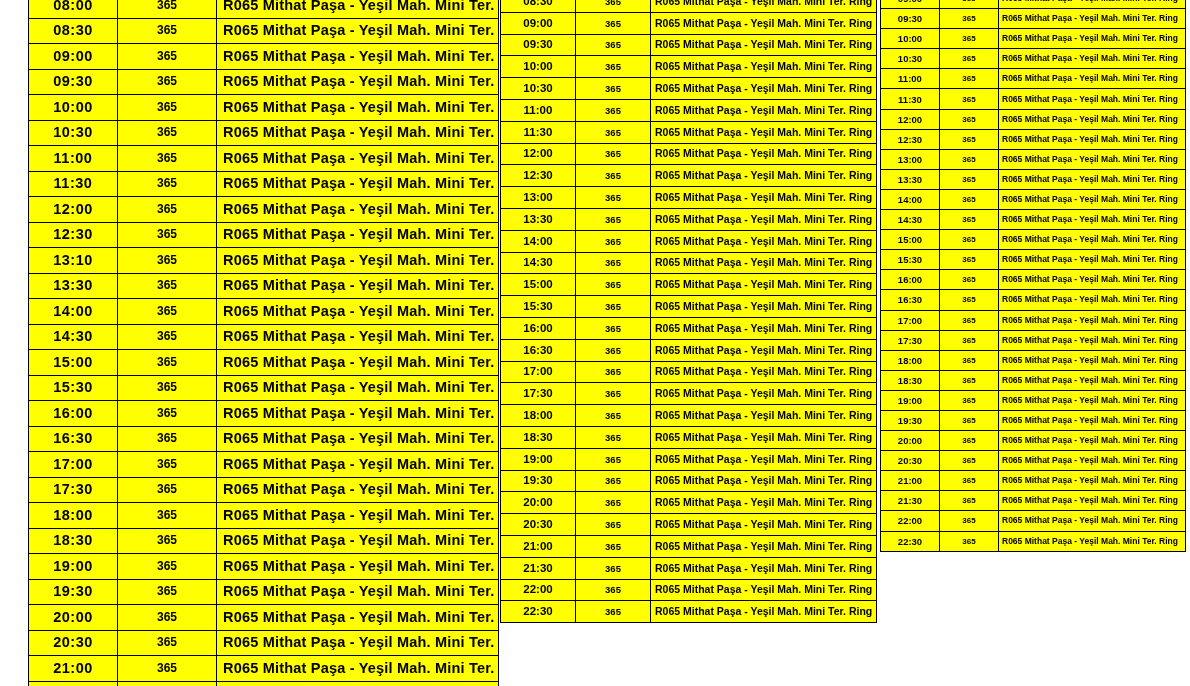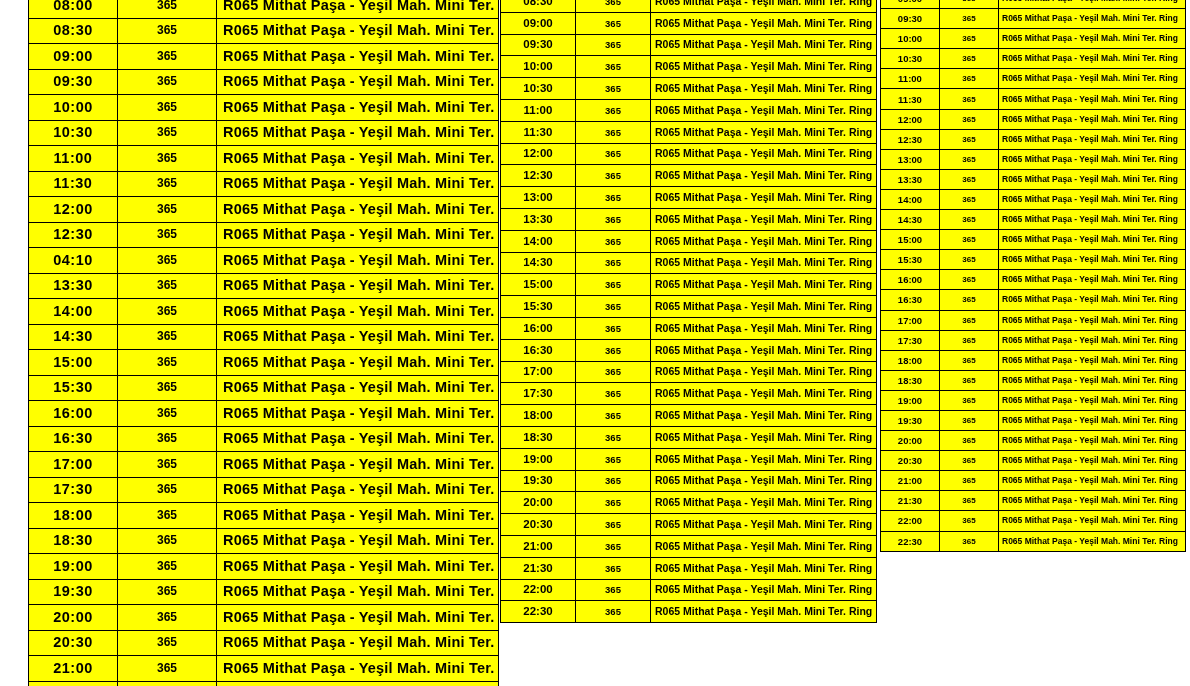--- a/index.html
+++ b/index.html
@@ -157,21 +157,21 @@
         <td class="c-time">12:00</td>
         <td class="c-code">365</td>
         <td class="c-route">R065 Mithat Paşa - Yeşil Mah.  Mini Ter. Ring</td>
       </tr>
       <tr>
         <td class="c-time">12:30</td>
         <td class="c-code">365</td>
         <td class="c-route">R065 Mithat Paşa - Yeşil Mah.  Mini Ter. Ring</td>
       </tr>
       <tr>
-        <td class="c-time">04:10</td>
+        <td class="c-time">13:10</td>
         <td class="c-code">365</td>
         <td class="c-route">R065 Mithat Paşa - Yeşil Mah.  Mini Ter. Ring</td>
       </tr>
       <tr>
         <td class="c-time">13:30</td>
         <td class="c-code">365</td>
         <td class="c-route">R065 Mithat Paşa - Yeşil Mah.  Mini Ter. Ring</td>
       </tr>
       <tr>
         <td class="c-time">14:00</td>

